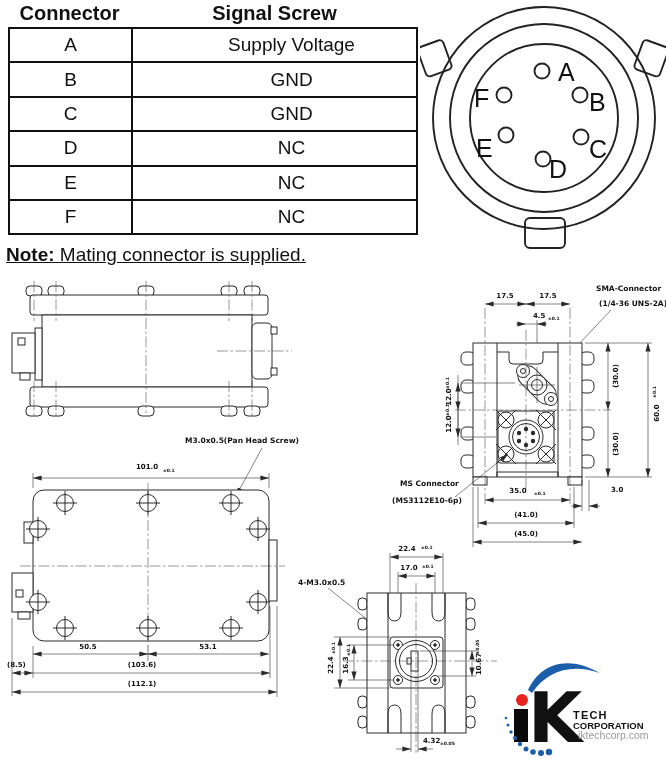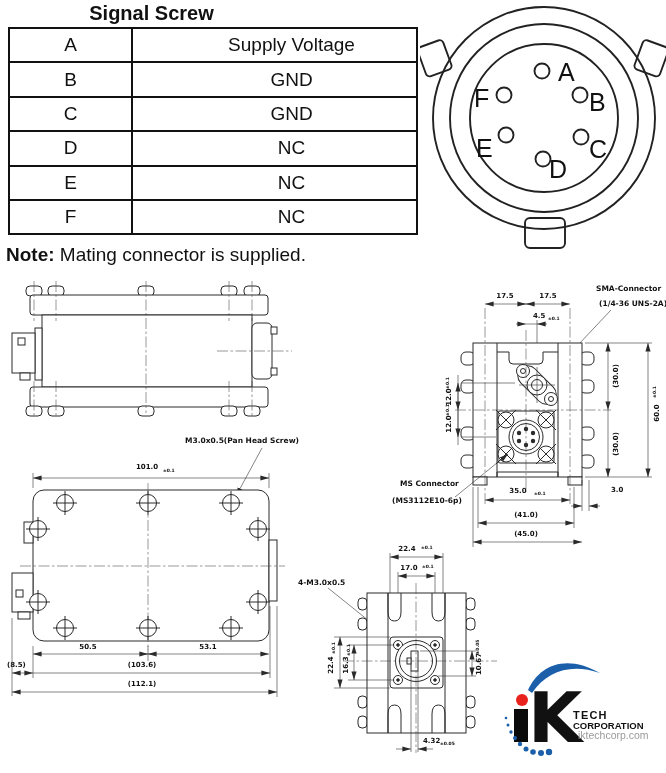--- a/index.html
+++ b/index.html
@@ -41,20 +41,21 @@
   <svg width="0" height="0" style="position:absolute">
     <defs>
       <marker id="arw" markerWidth="10" markerHeight="8" refX="8.6" refY="4" orient="auto-start-reverse" markerUnits="userSpaceOnUse">
         <path d="M8.6,4 L0,1.4 L0,6.6 Z" fill="#2a2a2a"></path>
       </marker>
     </defs>
   </svg>
 
   <div class="abs" style="left:8px;top:2px;width:410px;">
     <div class="tbl-head">
+      <span style="width:123px">Connector</span>
       <span style="width:287px">Signal Screw</span>
     </div>
     <div class="tbl-grid" style="margin-top:2px">
       <div class="tbl-row">
         <div class="c1">A</div>
         <div class="c2">Supply Voltage</div>
       </div>
       <div class="tbl-row">
         <div class="c1">B</div>
         <div class="c2">GND</div>
@@ -71,21 +72,21 @@
         <div class="c1">E</div>
         <div class="c2">NC</div>
       </div>
       <div class="tbl-row">
         <div class="c1">F</div>
         <div class="c2">NC</div>
       </div>
     </div>
   </div>
 
-  <div class="abs note" style="left:6px;top:244px;">
+  <div class="abs note" style="left:6px;top:244px;text-decoration:underline;">
     <b>Note:</b>
     <span>Mating connector is supplied.</span>
   </div>
 
   <svg class="abs" style="left:420px;top:0px" width="246" height="252" viewBox="0 0 246 252">
     <g>
       <rect x="1" y="43" width="27" height="31" rx="4" class="thick" fill="#fff" transform="rotate(-20 14 58)"></rect>
       <rect x="218" y="43" width="27" height="31" rx="4" class="thick" fill="#fff" transform="rotate(20 232 58)"></rect>
       <rect x="105" y="218" width="40" height="30" rx="5" class="thick" fill="#fff"></rect>
       <circle cx="124" cy="118" r="111" class="thick" fill="#fff"></circle>

